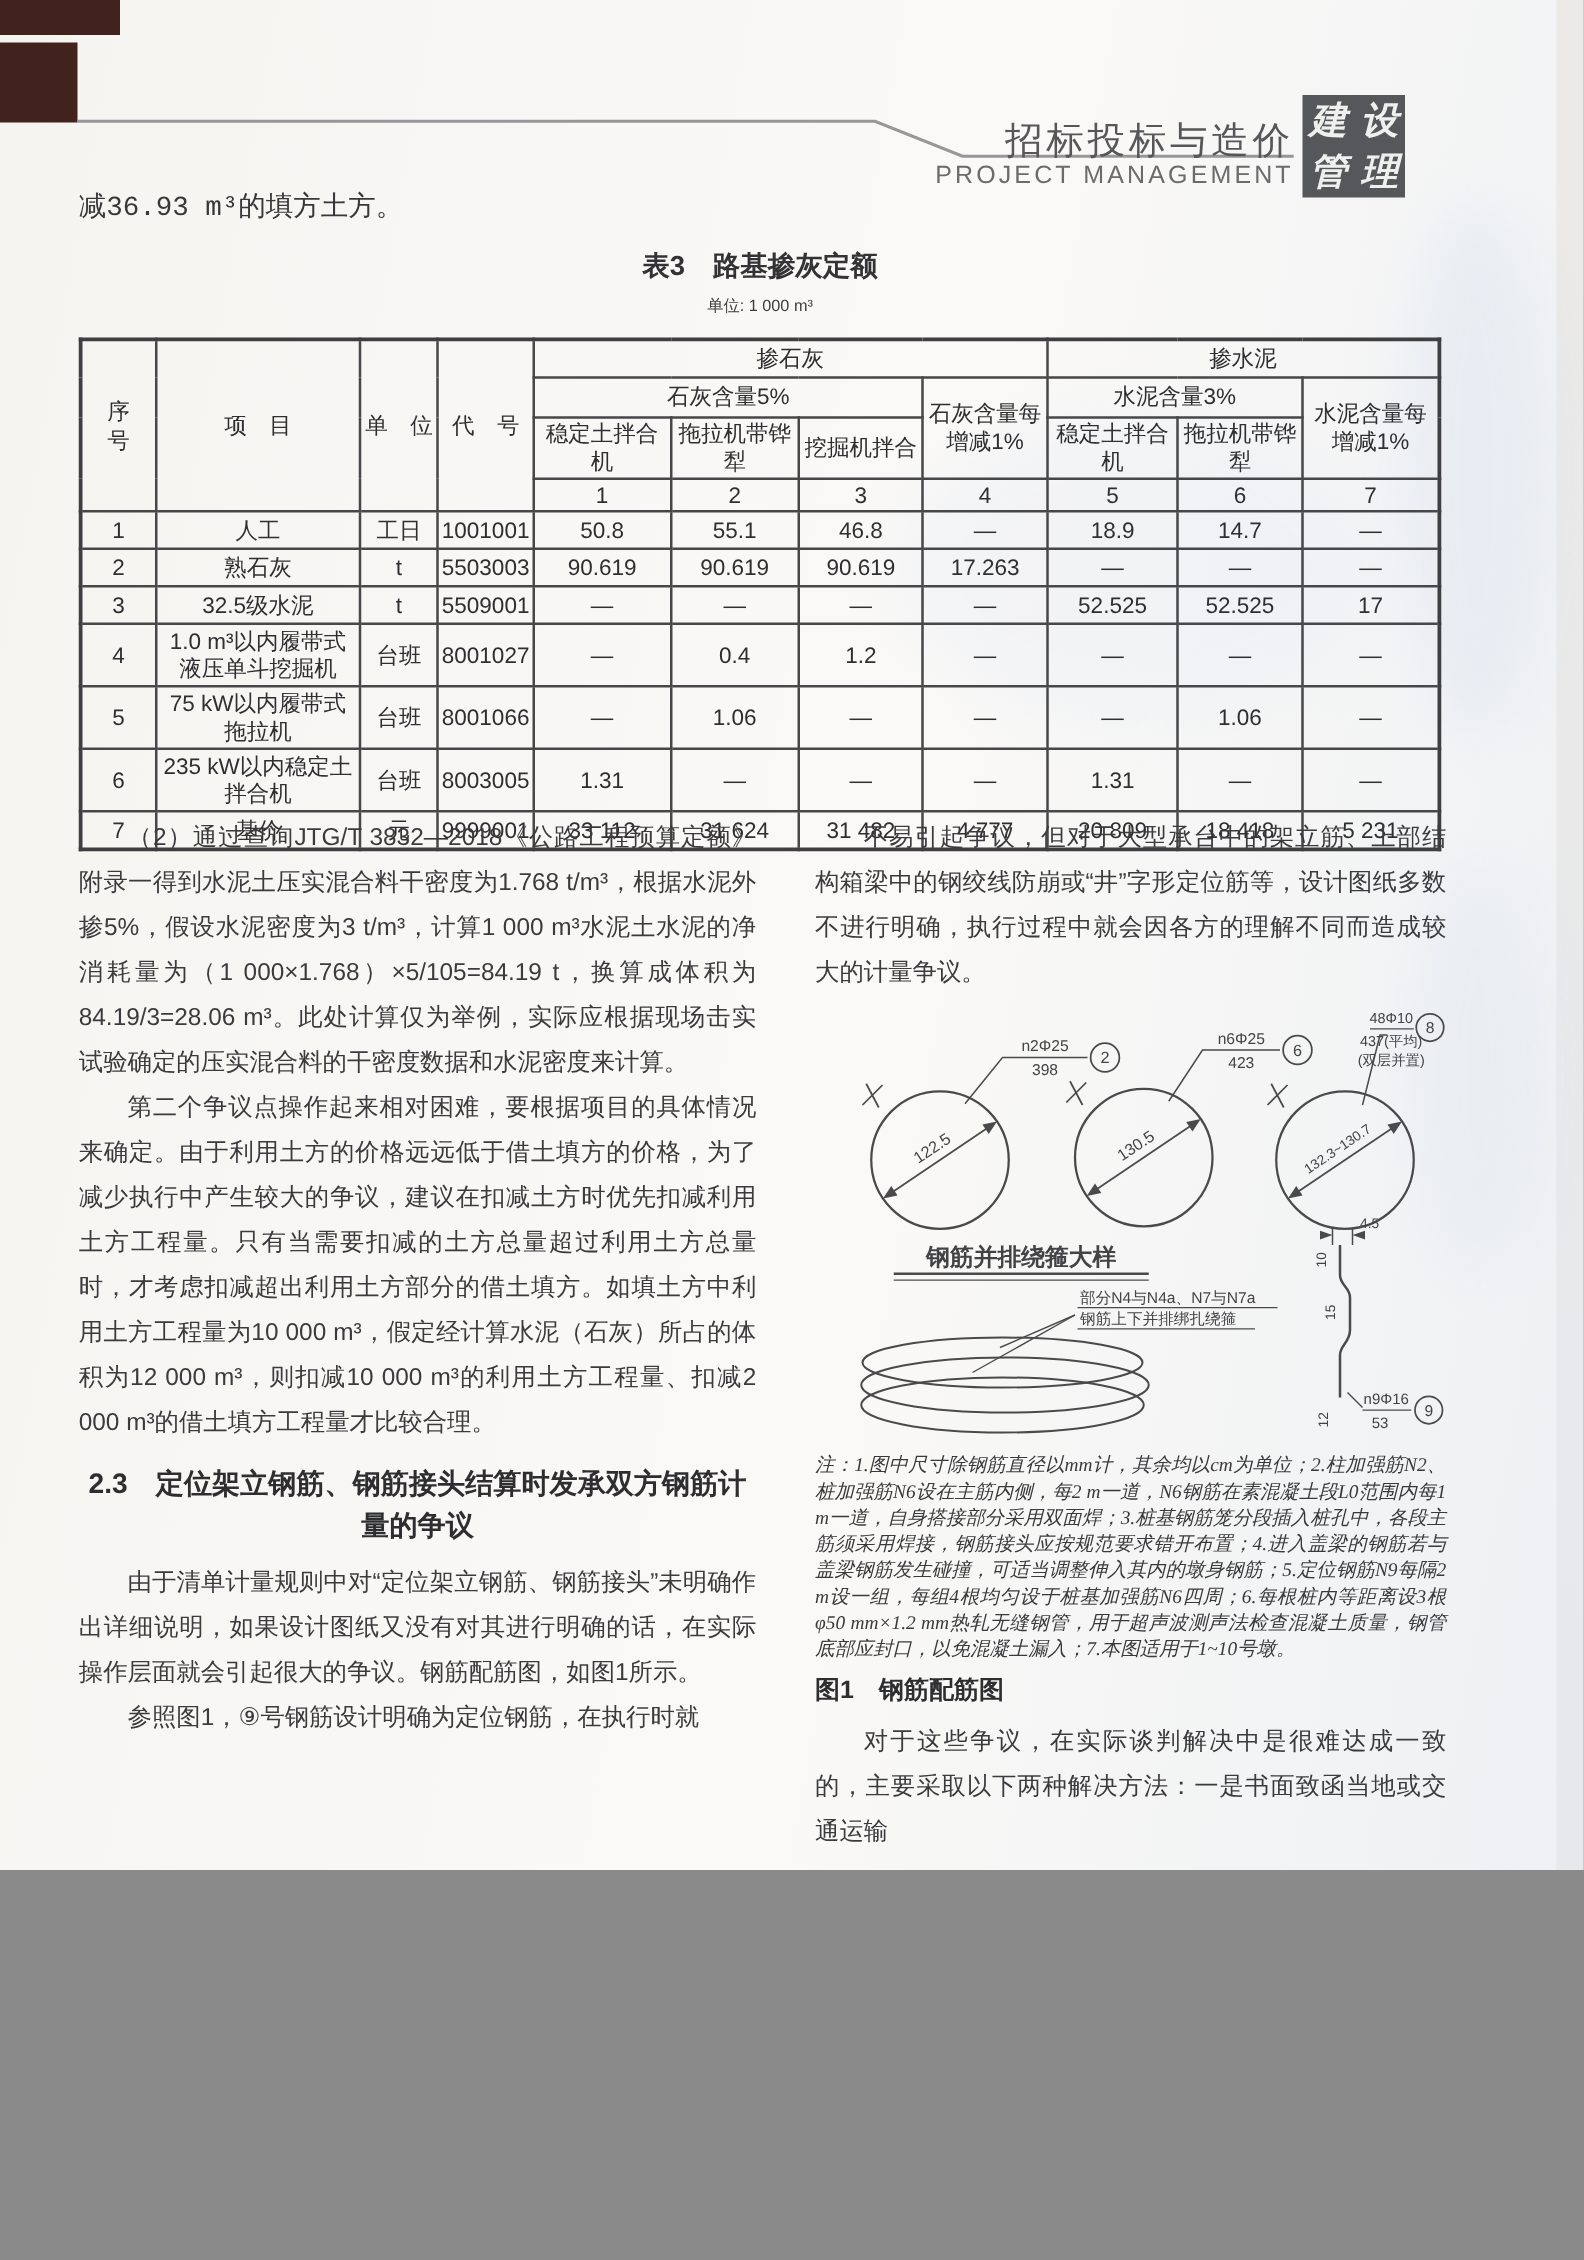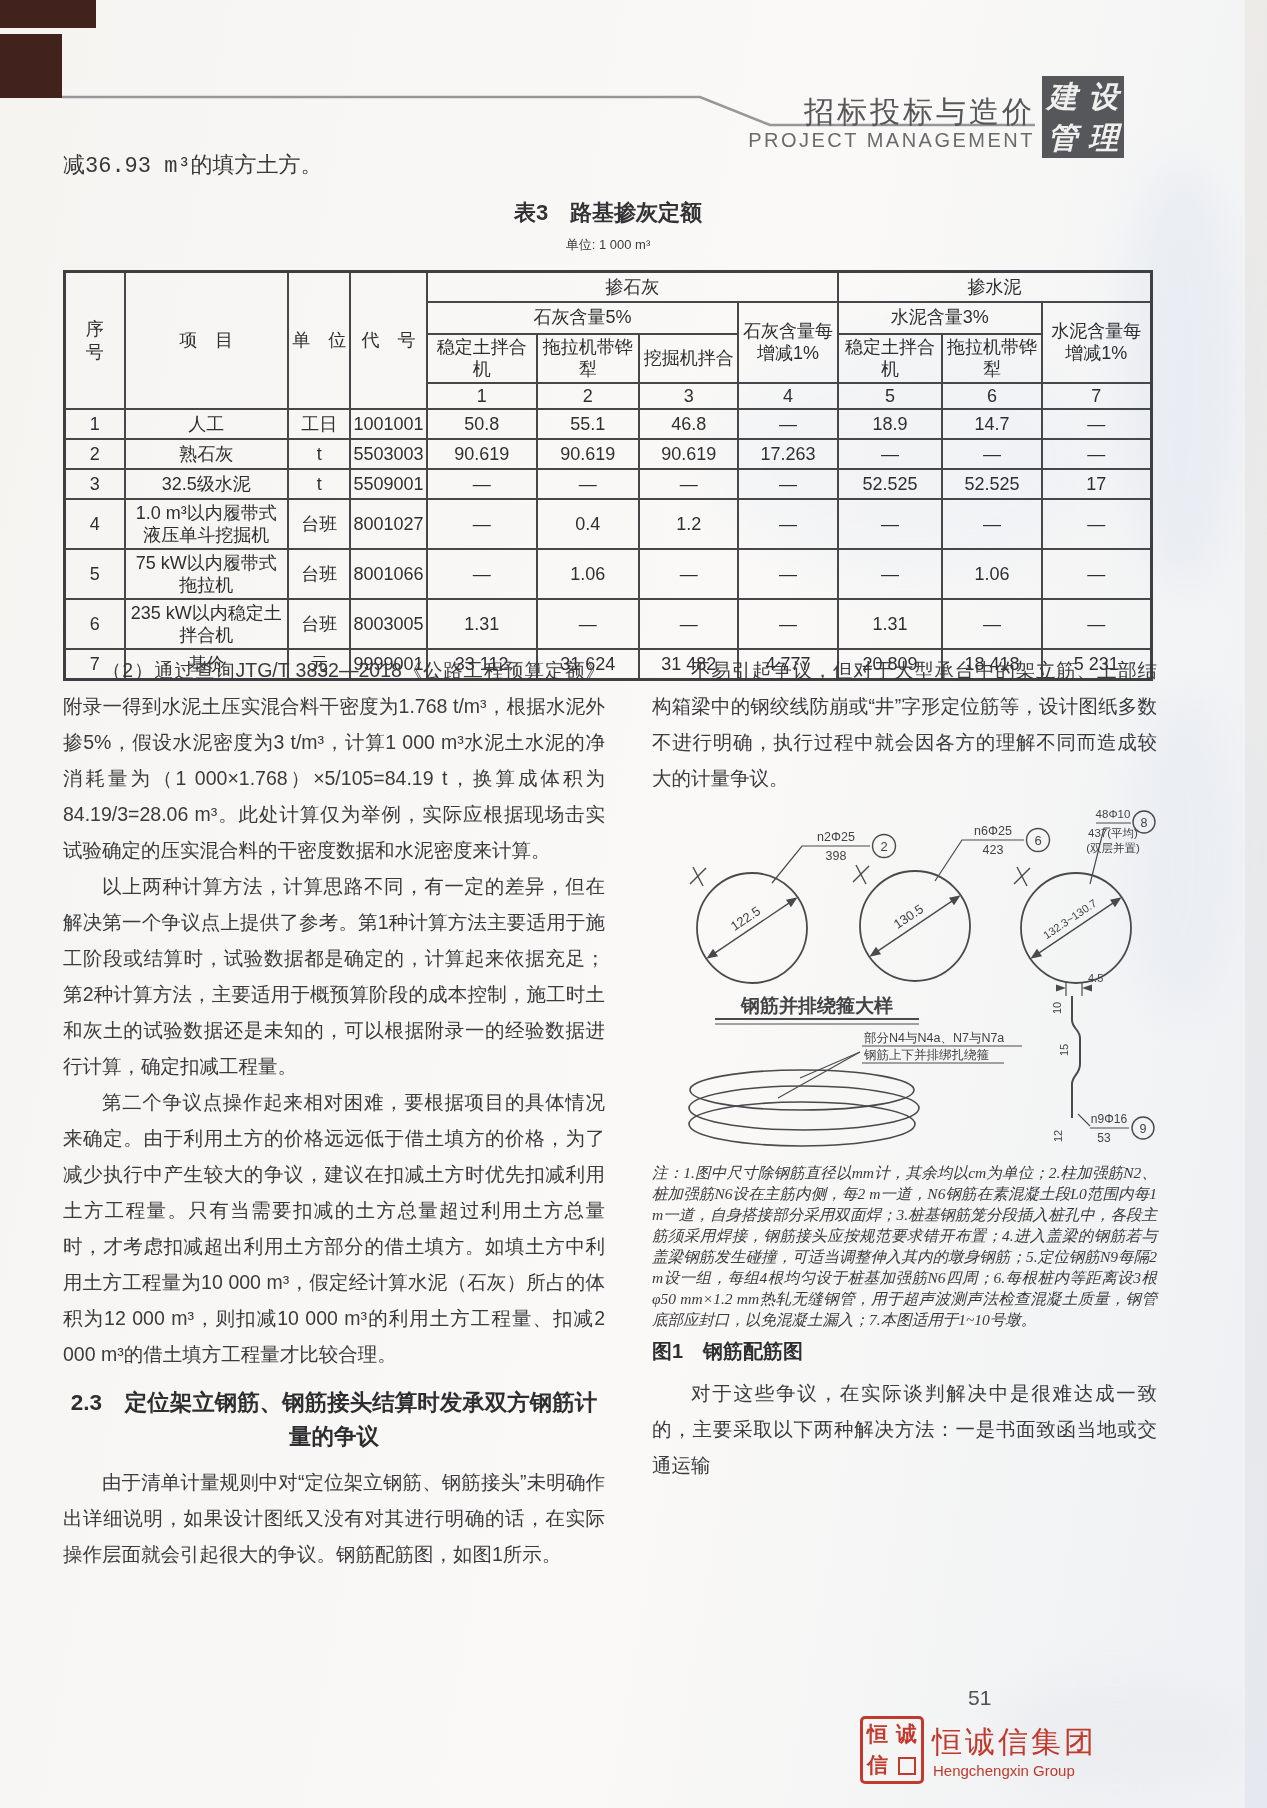--- a/index.html
+++ b/index.html
@@ -1,16 +1,16 @@
 <!DOCTYPE html>
 <html><head>
 <meta charset="utf-8">
 <style>
   html,body{margin:0;padding:0;background:#8a8a8a;}
-  .page{position:relative;width:1267px;height:1808px;margin:0 auto;overflow:hidden;
+  .page{position:relative;width:1267px;height:1496px;margin:0 auto;overflow:hidden;
         background:linear-gradient(100deg,#f5f4f1 0%,#faf9f7 55%,#eef0f3 100%);
         font-family:"Liberation Sans","DejaVu Sans",sans-serif;color:#3c3c3e;}
   
   .blob{position:absolute;border-radius:50%;filter:blur(20px);}
   .edge-strip{position:absolute;right:0;top:0;width:22px;height:1808px;
         background:linear-gradient(#e6e2dc,#dde2ea);opacity:.55;}
   
   .corner-a{position:absolute;left:0;top:0;width:96px;height:28px;background:#42221c;}
   .corner-b{position:absolute;left:0;top:34px;width:62px;height:64px;background:#42221c;}
   
@@ -220,24 +220,24 @@
           <td>4 777</td>
           <td>20 809</td>
           <td>18 418</td>
           <td>5 231</td>
     </tr>
   </tbody>
     </table>
 
   <div class="col col-left">
     <p class="body">（2）通过查询JTG/T 3832—2018《公路工程预算定额》附录一得到水泥土压实混合料干密度为1.768 t/m³，根据水泥外掺5%，假设水泥密度为3 t/m³，计算1 000 m³水泥土水泥的净消耗量为（1 000×1.768）×5/105=84.19 t，换算成体积为84.19/3=28.06 m³。此处计算仅为举例，实际应根据现场击实试验确定的压实混合料的干密度数据和水泥密度来计算。</p>
-    <p class="body">以上两种计算方法，计算思路不同，有一定的差异，但在解决第一个争议点上提供了参考。第1种计算方法主要适用于施工阶段或结算时，试验数据都是确定的，计算起来依据充足；第2种计算方法，主要适用于概预算阶段的成本控制，施工时土和灰土的试验数据还是未知的，可以根据附录一的经验数据进行计算，确定扣减工程量。</p>
     <p class="body">第二个争议点操作起来相对困难，要根据项目的具体情况来确定。由于利用土方的价格远远低于借土填方的价格，为了减少执行中产生较大的争议，建议在扣减土方时优先扣减利用土方工程量。只有当需要扣减的土方总量超过利用土方总量时，才考虑扣减超出利用土方部分的借土填方。如填土方中利用土方工程量为10 000 m³，假定经计算水泥（石灰）所占的体积为12 000 m³，则扣减10 000 m³的利用土方工程量、扣减2 000 m³的借土填方工程量才比较合理。</p>
     <h3 class="section">2.3　定位架立钢筋、钢筋接头结算时发承双方钢筋计量的争议</h3>
     <p class="body">由于清单计量规则中对“定位架立钢筋、钢筋接头”未明确作出详细说明，如果设计图纸又没有对其进行明确的话，在实际操作层面就会引起很大的争议。钢筋配筋图，如图1所示。</p>
+    <p class="body">参照图1，⑨号钢筋设计明确为定位钢筋，在执行时就</p>
   </div>
 
   <div class="col col-right">
     <p class="body">不易引起争议，但对于大型承台中的架立筋、上部结构箱梁中的钢绞线防崩或“井”字形定位筋等，设计图纸多数不进行明确，执行过程中就会因各方的理解不同而造成较大的计量争议。</p>
 
     <svg class="fig" viewBox="0 0 505 350" width="505" height="350">
 
       <circle cx="100" cy="122" r="55" stroke-width="1.8"></circle>
       <g transform="translate(100,122) rotate(-34)">
         <line x1="-49" y1="0" x2="49" y2="0" stroke-width="1.4"></line>

